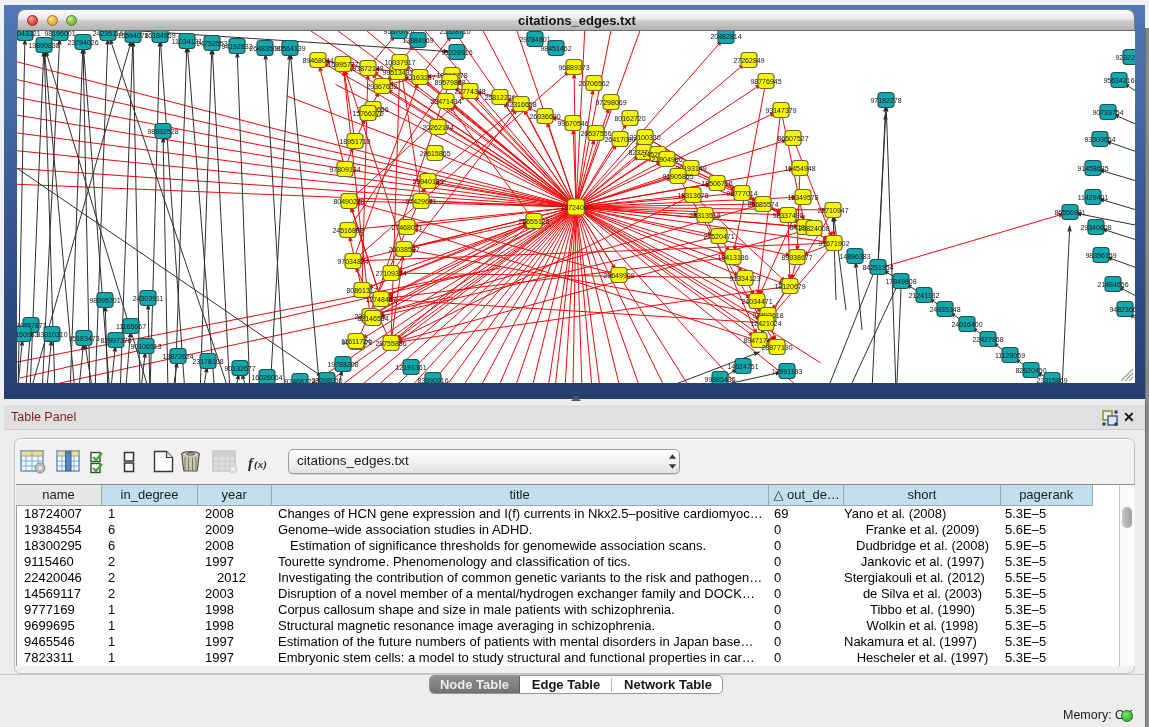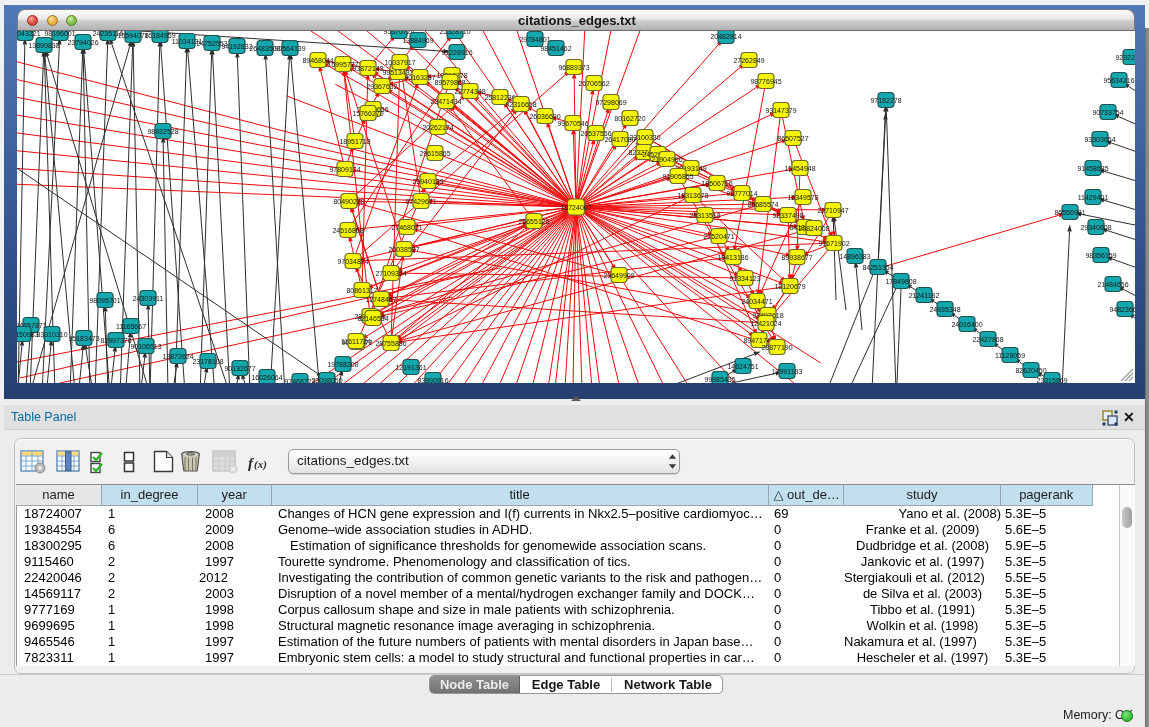--- a/index.html
+++ b/index.html
@@ -19,21 +19,21 @@
 #tlg { left:66px; background:radial-gradient(circle at 35% 30%, #d2edaa 0%, #8cc956 45%, #6aad35 100%); border:0.5px solid #527f1c;}
 #wtitle { left:467px; top:13px; width:220px; text-align:center; font-size:13px;
   font-weight:bold; color:#151515; letter-spacing:0px; }
 #canvas { left:17px; top:31px; width:1117.5px; height:351.5px; background:#ffffff; overflow:hidden; }
 
 #gap1 { left:0; top:398.5px; width:1149px; height:6px; background:#ededed; }
 #grip { left:571px; top:396px; width:0; height:0; border-left:5px solid transparent;
   border-right:5px solid transparent; border-bottom:5px solid #5a5a5a; }
 #tpbar { left:4px; top:404px; width:1140.5px; height:25.5px; background:#e0e0e0;
   border-top:1px solid #f2f2f2; border-bottom:1px solid #cfcfcf; }
-#tptitle { left:11px; top:410px; font-size:12.5px; color:#0369a1; }
+#tptitle { left:11px; top:410px; font-size:12.5px; color:#7f1d1d; }
 #closex { left:1123px; top:409px; font-size:14px; font-weight:bold; color:#111; }
 #panelbg { left:0; top:429.5px; width:1149px; height:297.5px; background:#ececec; }
 #inner { left:14px; top:438px; width:1121px; height:235.5px; background:#f1f1f1;
   border:1px solid #c0c0c0; border-radius:7px; box-shadow:inset 0 1px 0 #fdfdfd; }
 
 #combo { left:288px; top:449px; width:392px; height:24.5px; border:1px solid #9b9b9b;
   border-radius:5px; background:linear-gradient(to bottom,#ffffff,#efefef 60%,#e2e2e2);
   box-shadow:0 1px 1px rgba(0,0,0,0.12); }
 #combotext { left:297px; top:453px; font-size:13.5px; color:#1b1b1b; }
 
@@ -953,29 +953,29 @@
   <path d="M6 1 l4 5 h-8 z" fill="#3a3a3a"></path>
   <path d="M6 17 l4 -5 h-8 z" fill="#3a3a3a"></path>
 </svg>
 
 <div class="abs" id="tablewrap"></div>
 <div class="hcell" style="left:16px;width:86px;background:#e7e7e7">name</div>
 <div class="hcell" style="left:102px;width:96px">in_degree</div>
 <div class="hcell" style="left:198px;width:73.5px">year</div>
 <div class="hcell" style="left:271.5px;width:497px">title</div>
 <div class="hcell" style="left:768.5px;width:75.5px;text-align:left;padding-left:5px">△ out_de…</div>
-<div class="hcell" style="left:844px;width:157px">study</div>
+<div class="hcell" style="left:844px;width:157px">short</div>
 <div class="hcell" style="left:1001px;width:91.5px">pagerank</div>
 <div class="trow" style="top:505.5px">
     <span style="left:24px">18724007</span>
     <span style="left:108px">1</span>
     <span style="left:205px">2008</span>
     <span style="left:278px">Changes of HCN gene expression and I(f) currents in Nkx2.5–positive cardiomyoc…</span>
     <span style="left:774px">69</span>
-    <span style="left:844px;width:157px;text-align:right">Yano et al. (2008)</span>
+    <span style="left:844px;width:157px;text-align:left">Yano et al. (2008)</span>
     <span style="left:1005px">5.3E–5</span>
   </div>
 <div class="trow" style="top:521.5px">
     <span style="left:24px">19384554</span>
     <span style="left:108px">6</span>
     <span style="left:205px">2009</span>
     <span style="left:278px">Genome–wide association studies in ADHD.</span>
     <span style="left:774px">0</span>
     <span style="left:844px;width:157px;text-align:center">Franke et al. (2009)</span>
     <span style="left:1005px">5.6E–5</span>
@@ -994,42 +994,42 @@
     <span style="left:108px">2</span>
     <span style="left:205px">1997</span>
     <span style="left:278px">Tourette syndrome. Phenomenology and classification of tics.</span>
     <span style="left:774px">0</span>
     <span style="left:844px;width:157px;text-align:center">Jankovic et al. (1997)</span>
     <span style="left:1005px">5.3E–5</span>
   </div>
 <div class="trow" style="top:569.5px">
     <span style="left:24px">22420046</span>
     <span style="left:108px">2</span>
-    <span style="left:199px">2012</span>
+    <span style="left:217px">2012</span>
     <span style="left:278px">Investigating the contribution of common genetic variants to the risk and pathogen…</span>
     <span style="left:774px">0</span>
     <span style="left:844px;width:157px;">Stergiakouli et al. (2012)</span>
     <span style="left:1005px">5.5E–5</span>
   </div>
 <div class="trow" style="top:585.5px">
     <span style="left:24px">14569117</span>
     <span style="left:108px">2</span>
     <span style="left:205px">2003</span>
     <span style="left:278px">Disruption of a novel member of a mental/hydrogen exchanger family and DOCK…</span>
     <span style="left:774px">0</span>
     <span style="left:844px;width:157px;text-align:center">de Silva et al. (2003)</span>
     <span style="left:1005px">5.3E–5</span>
   </div>
 <div class="trow" style="top:601.5px">
     <span style="left:24px">9777169</span>
     <span style="left:108px">1</span>
     <span style="left:205px">1998</span>
     <span style="left:278px">Corpus callosum shape and size in male patients with schizophrenia.</span>
     <span style="left:774px">0</span>
-    <span style="left:844px;width:157px;text-align:center">Tibbo et al. (1991)</span>
+    <span style="left:844px;width:157px;text-align:center">Tibbo et al. (1990)</span>
     <span style="left:1005px">5.3E–5</span>
   </div>
 <div class="trow" style="top:617.5px">
     <span style="left:24px">9699695</span>
     <span style="left:108px">1</span>
     <span style="left:205px">1998</span>
     <span style="left:278px">Structural magnetic resonance image averaging in schizophrenia.</span>
     <span style="left:774px">0</span>
     <span style="left:844px;width:157px;text-align:center">Wolkin et al. (1998)</span>
     <span style="left:1005px">5.3E–5</span>

